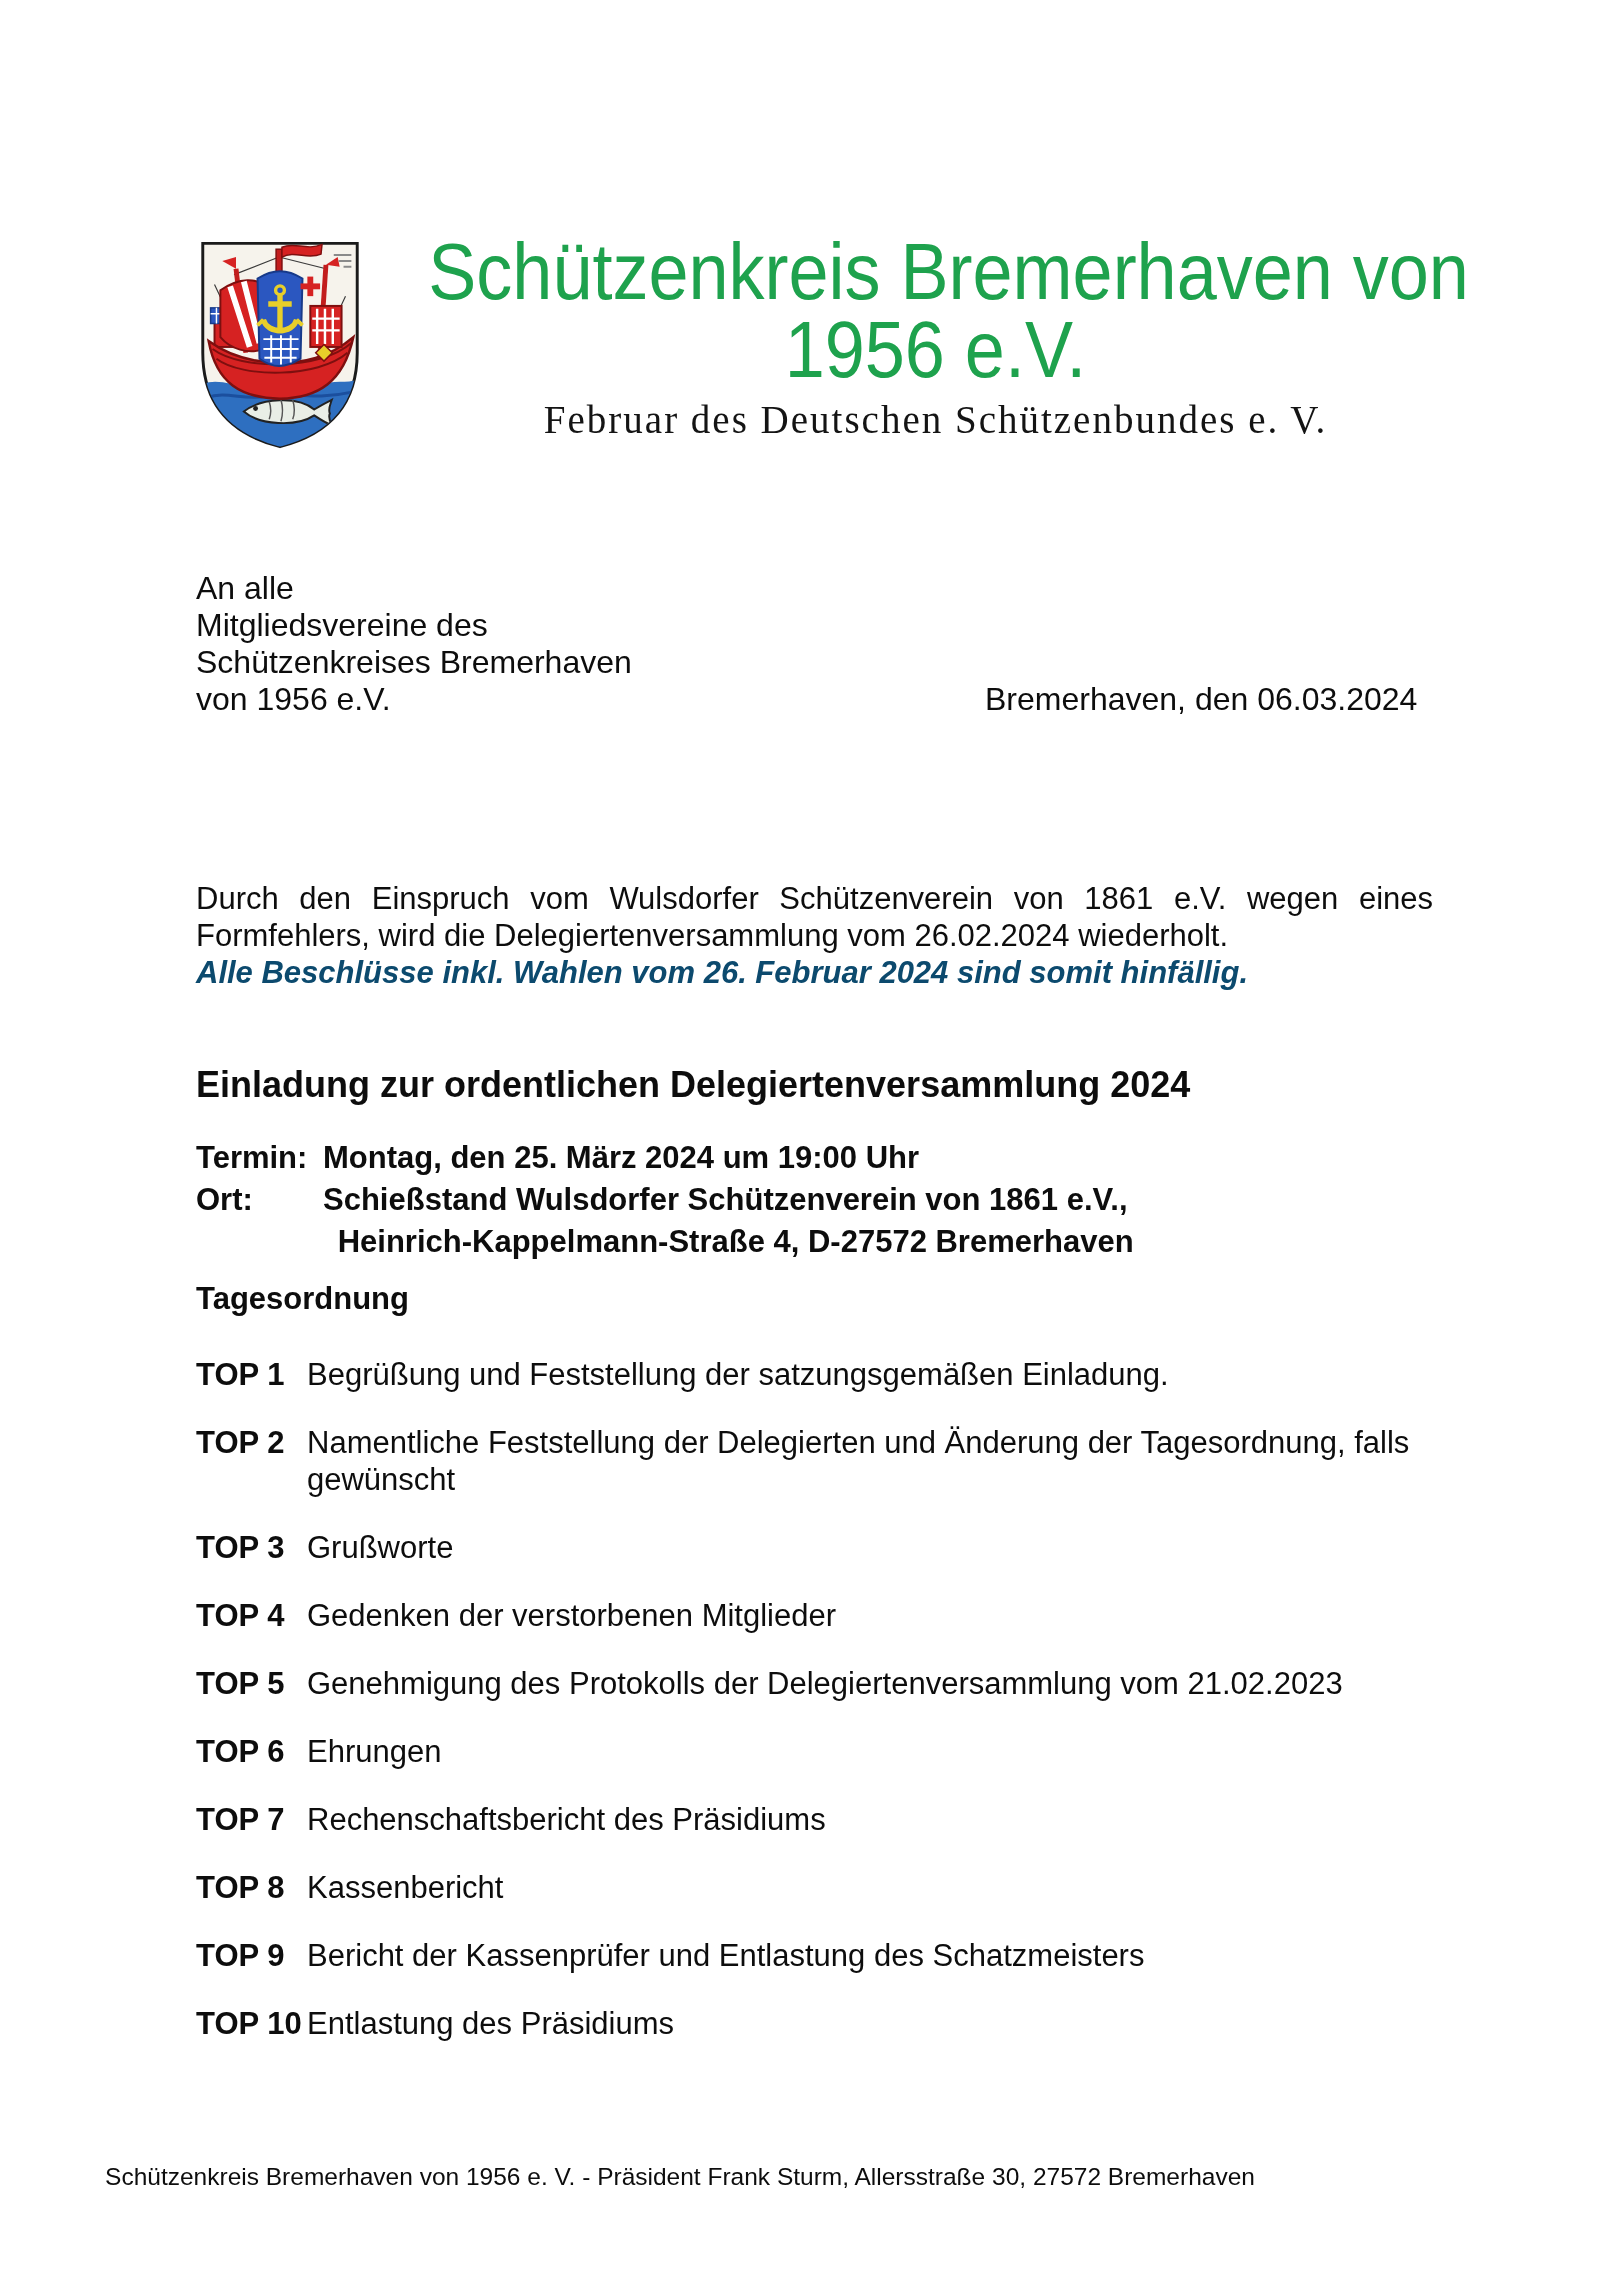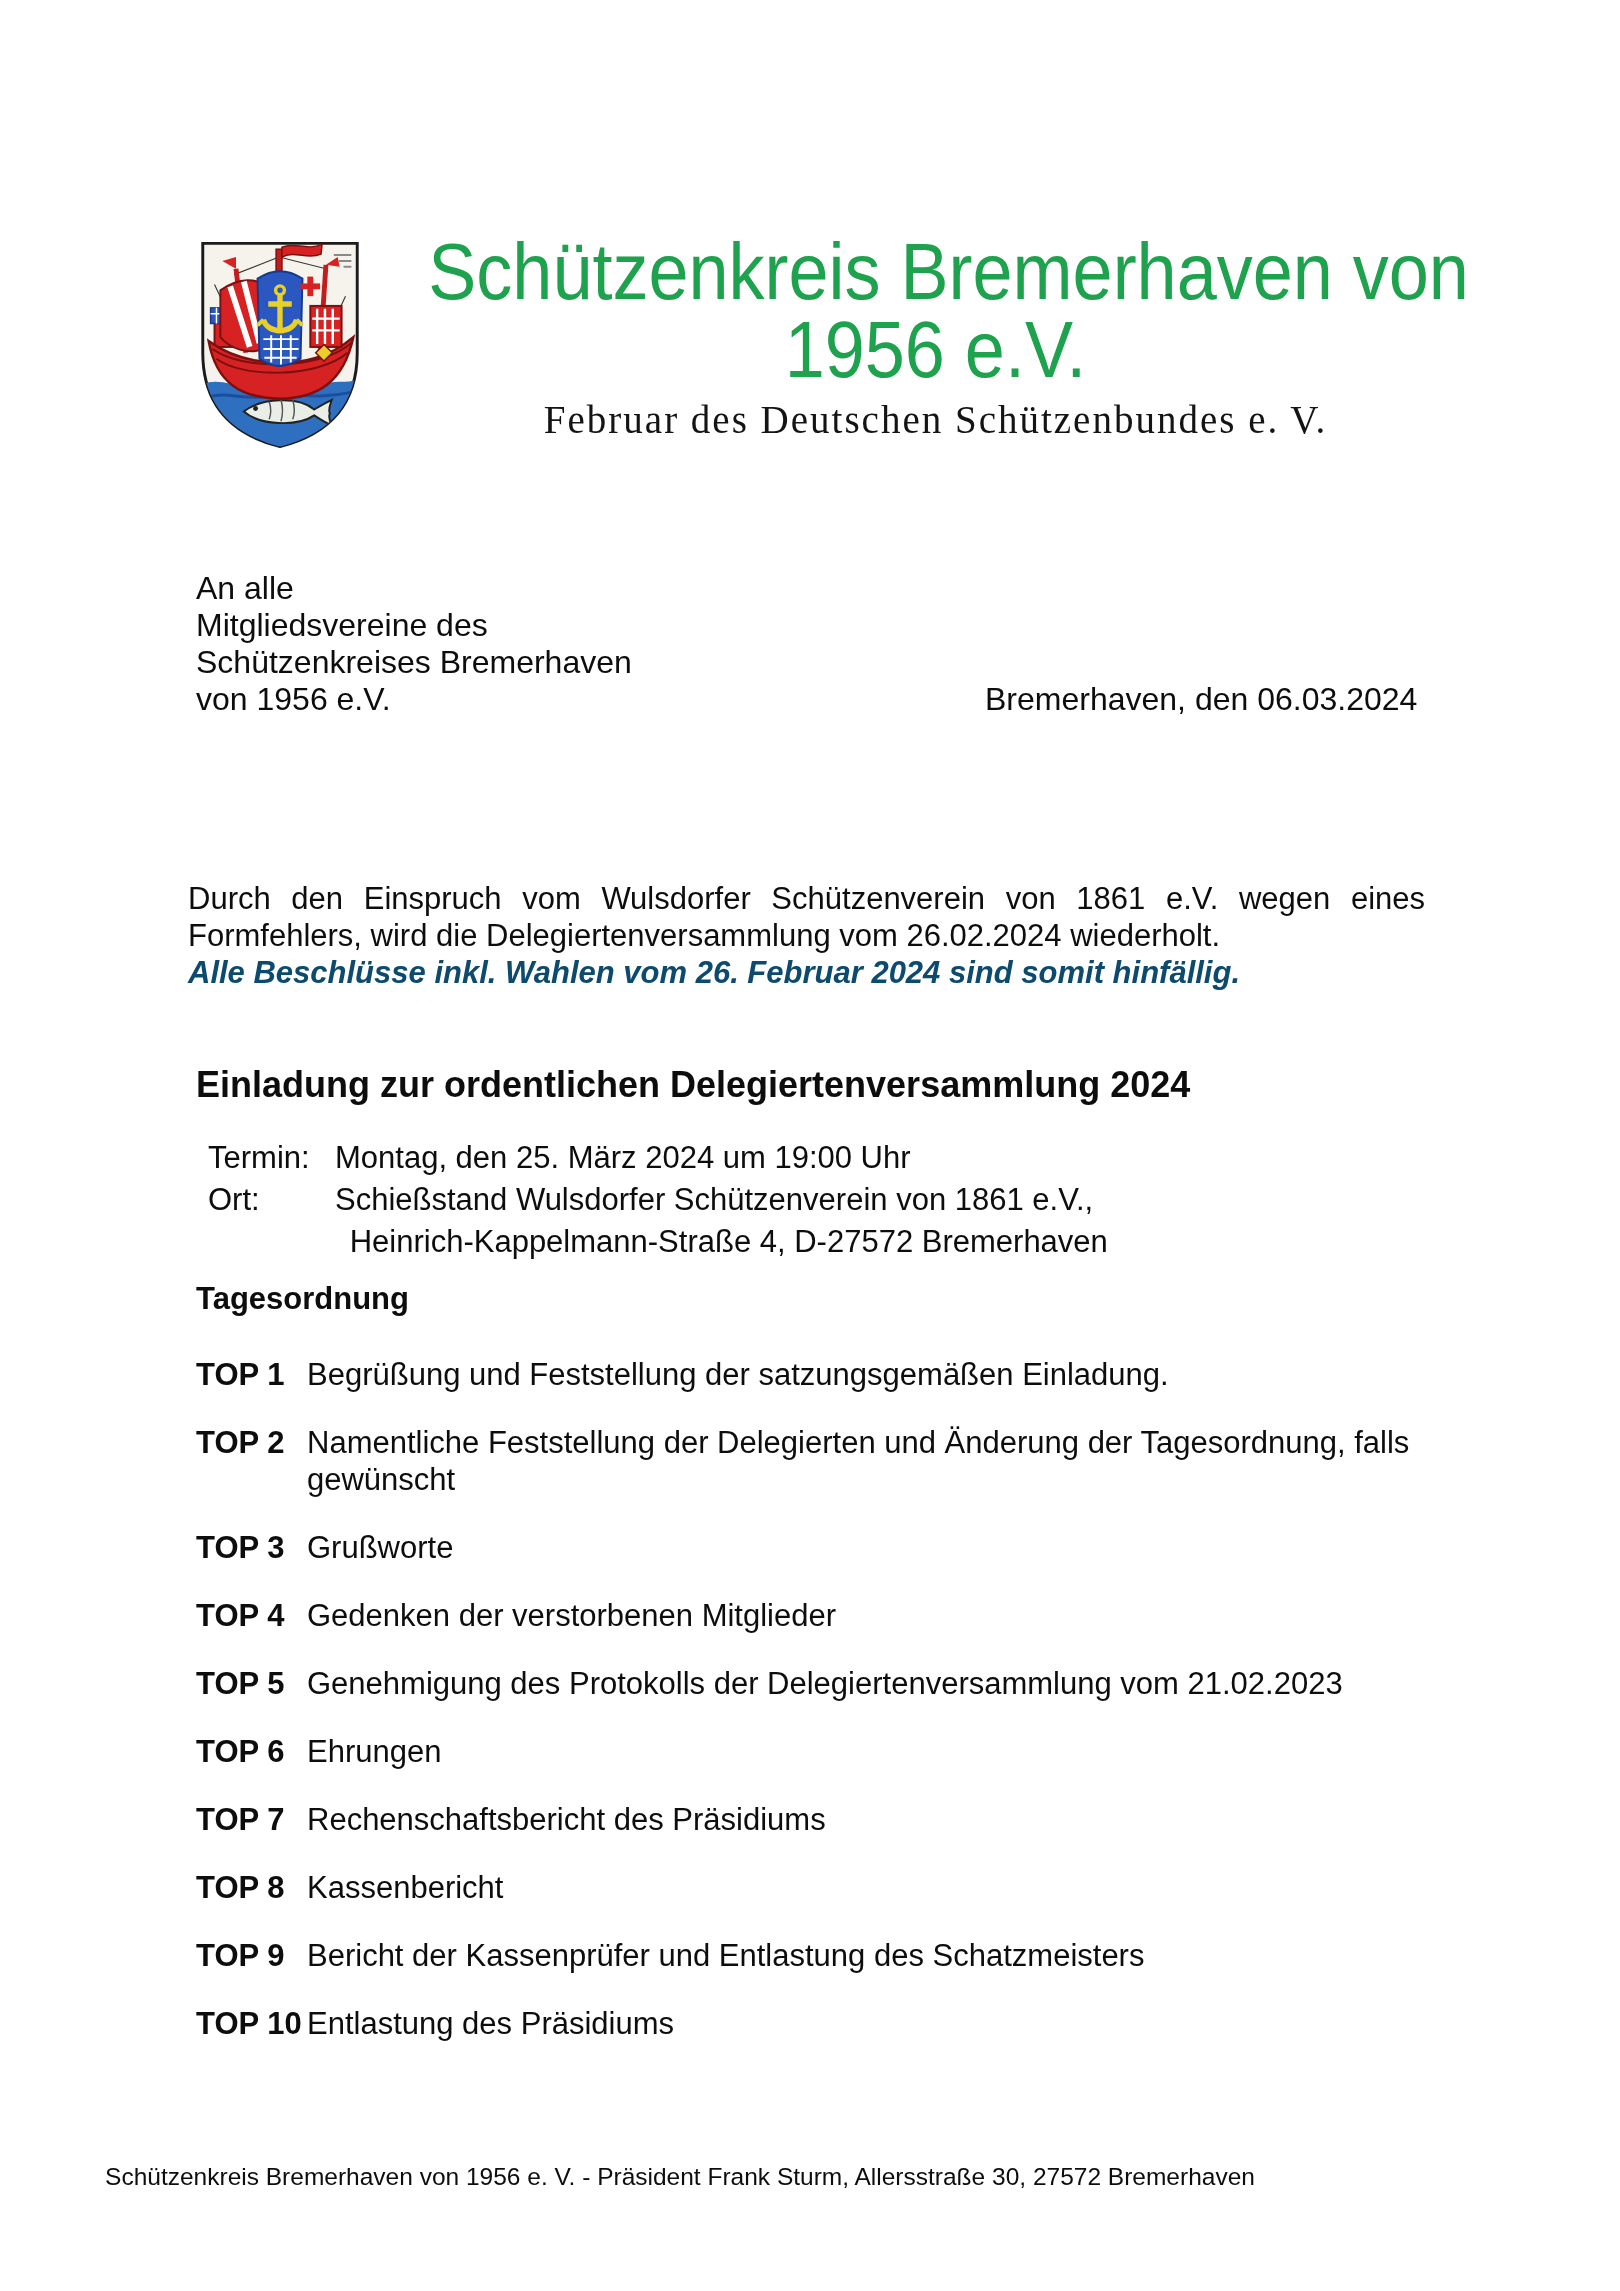--- a/index.html
+++ b/index.html
@@ -22,30 +22,30 @@
   }
   .subtitle{
     font-family:"Liberation Serif",serif;
     font-size:39px;line-height:43px;letter-spacing:2px;
     margin-top:8.8px;color:#141414;white-space:nowrap;
   }
   
   .recipient{position:absolute;left:196px;top:570px;width:1237px;font-size:32px;line-height:37px;}
   .recipient-row{display:flex;justify-content:space-between;padding-right:15.7px;}
   
-  .notice{position:absolute;left:188px;top:880px;width:1237px;font-size:31px;line-height:37px;}
+  .notice{position:absolute;left:196px;top:880px;width:1237px;font-size:31px;line-height:37px;}
   .notice p{margin:0;}
   .justified{text-align:justify;}
   .highlight{color:#0c4a6e;font-weight:bold;font-style:italic;}
   
   .invitation-heading{
     position:absolute;left:196px;top:1063px;width:1237px;
     text-align:left;font-size:36px;line-height:43px;font-weight:bold;
   }
-  .meeting{position:absolute;left:208px;top:1137px;width:1237px;font-size:31px;line-height:42px;font-weight:normal;}
+  .meeting{position:absolute;left:196px;top:1137px;width:1237px;font-size:31px;line-height:42px;font-weight:bold;}
   .meeting .row{display:flex;}
   .meeting .mlabel{width:127px;flex:none;}
   .meeting .indent2{padding-left:14.7px;}
   
   .agenda-heading{position:absolute;left:196px;top:1280px;font-size:31px;line-height:37px;font-weight:bold;}
   .agenda{position:absolute;left:196px;top:1356px;width:1245px;font-size:31px;line-height:37px;}
   .agenda-item{display:flex;margin-bottom:31px;}
   .agenda-item .alabel{width:111px;flex:none;font-weight:bold;white-space:nowrap;}
   .agenda-item .atext{flex:1;}
   

